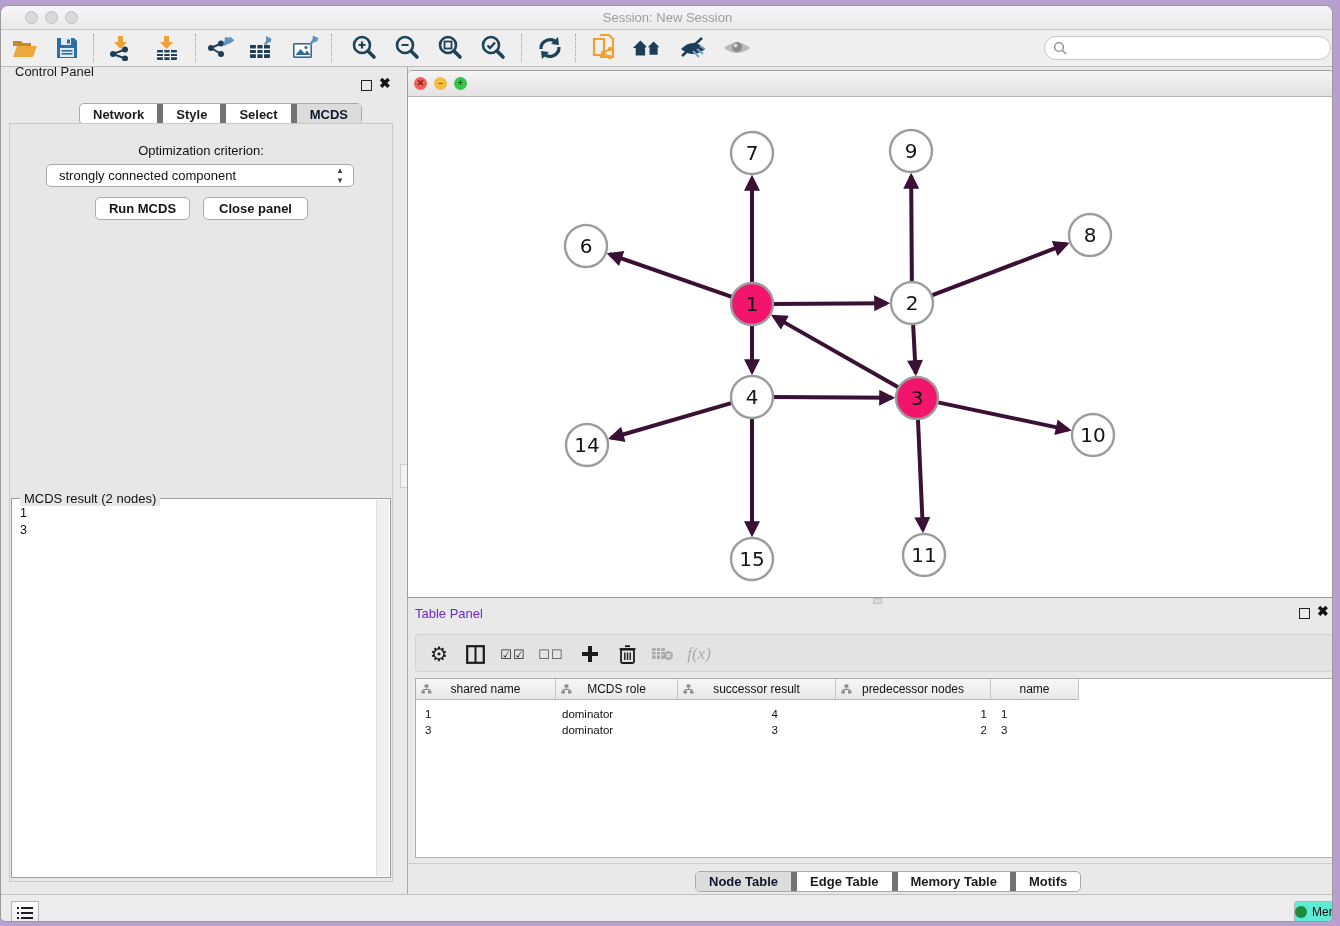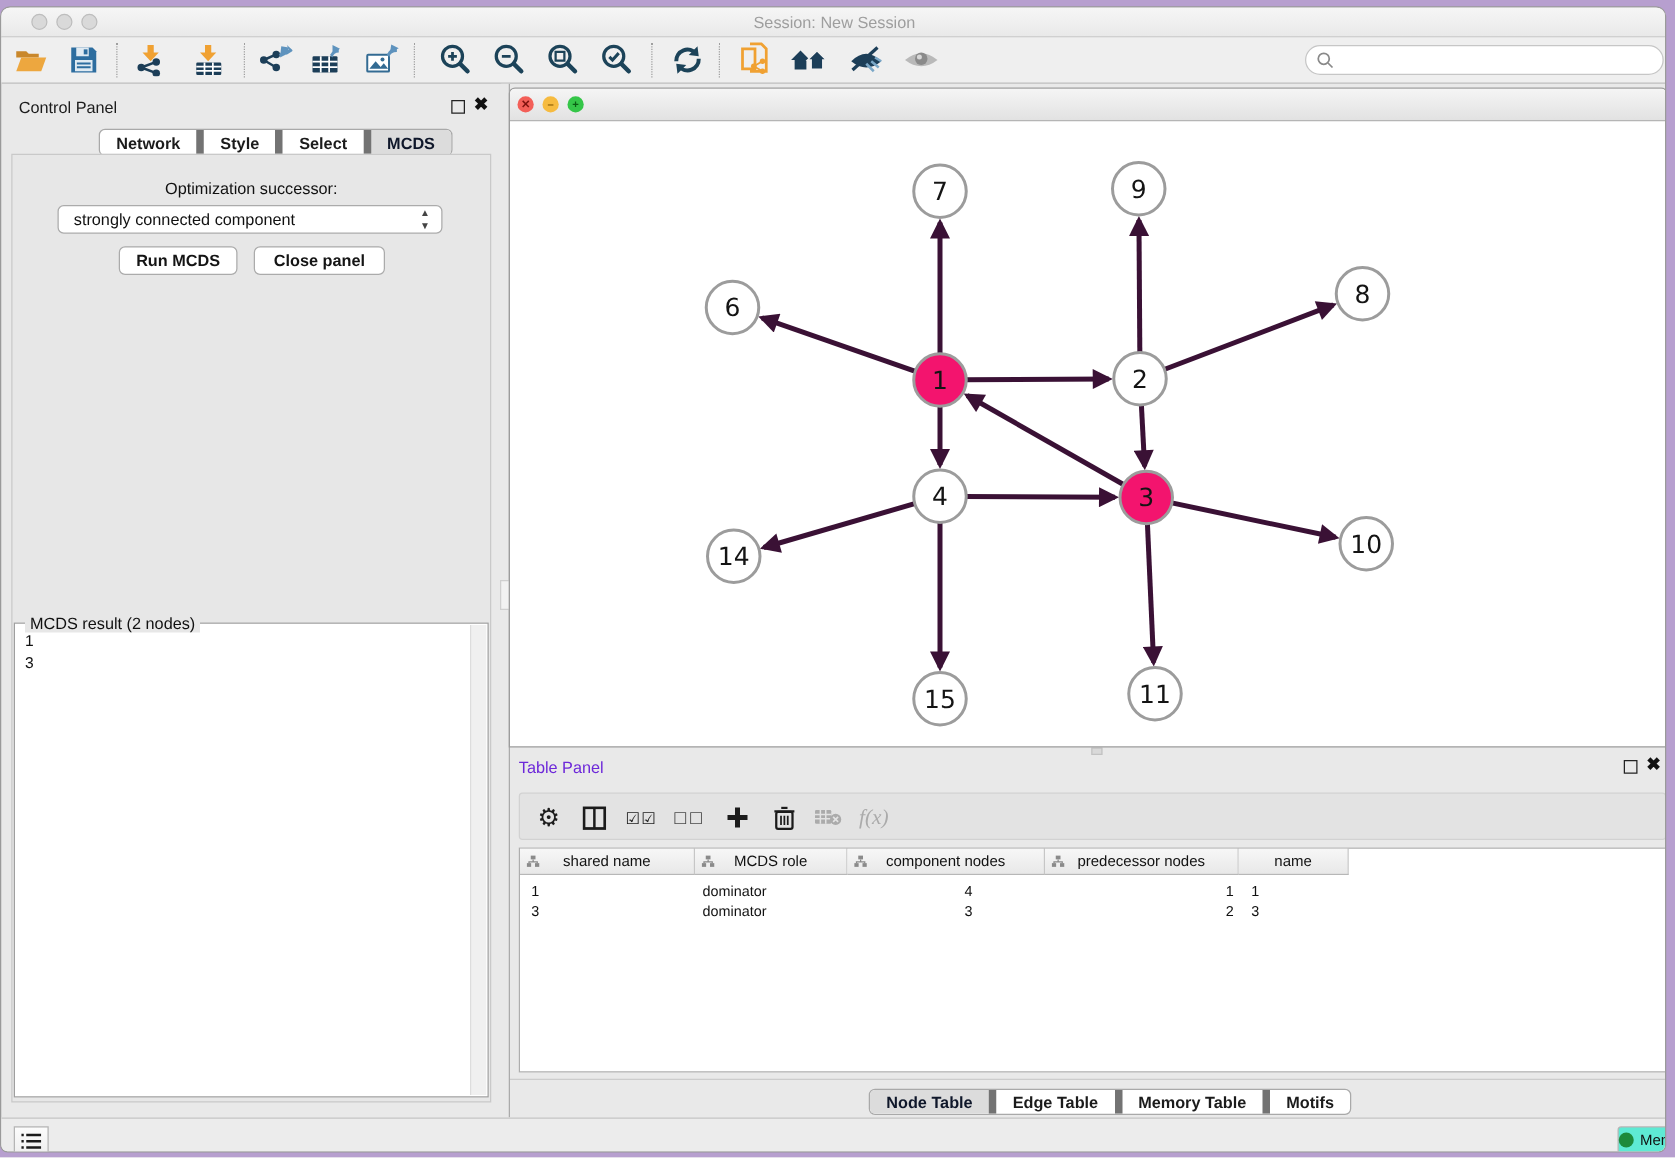--- a/index.html
+++ b/index.html
@@ -24,21 +24,21 @@
          align-items:center; justify-content:center; cursor:default; }
   .tsep { position:absolute; top:4px; height:28px; width:0;
           border-left:1px dotted #9f9f9f; }
   .searchbox { position:absolute; left:1043px; top:6px; width:287px; height:24px;
                background:#fff; border:1px solid #c6c6c6; border-radius:12px; }
   .searchbox svg { position:absolute; left:8px; top:4px; }
   .searchbox input { position:absolute; left:28px; top:2px; width:250px; height:18px;
                      border:none; outline:none; font-size:12px; background:transparent; }
 
   
-  .cp-title { position:absolute; left:14px; top:72px; font-size:13px; color:#1c1c1c; }
+  .cp-title { position:absolute; left:14px; top:58px; font-size:13px; color:#1c1c1c; }
   .panel-sq { width:11px; height:11px; border:1.5px solid #222; display:inline-block; background:transparent; }
   .panel-x  { font-size:14px; font-weight:bold; color:#111; line-height:11px; }
   .cp-box { position:absolute; left:8px; top:117px; width:384px; height:759px;
             background:#e7e7e7; border:1px solid #c9c9c9; }
 
   .seg { position:absolute; display:flex; background:#fff; border:1px solid #a9a9a9;
          border-radius:5px; overflow:hidden; height:22px;text-align:right; }
   .seg .tab { display:flex; align-items:center; padding:0 13px; font-size:13px;
               font-weight:bold; color:#1b1b1b; border-left:6px solid #737373; }
   .seg .tab:first-child { border-left:none; }
@@ -286,21 +286,21 @@
   <span style="position:absolute;left:378px;top:72px" class="panel-x">✖</span>
 
   <div class="seg" style="left:78px;top:97px">
     <span class="tab">Network</span>
     <span class="tab">Style</span>
     <span class="tab">Select</span>
     <span class="tab sel">MCDS</span>
   </div>
 
   <div class="cp-box"></div>
-  <div class="opt-label">Optimization successor:</div>
+  <div class="opt-label">Optimization criterion:</div>
   <div class="dropdown">
     <span>strongly connected component</span>
     <span class="dd-chevrons">▲<br>▼</span>
   </div>
   <button class="mac-btn" style="left:94px;top:191px;width:95px">Run MCDS</button>
   <button class="mac-btn" style="left:202px;top:191px;width:105px">Close panel</button>
 
   <div class="result-fs">
     <span class="result-legend">MCDS result (2 nodes)</span>
     <div class="result-text">1
@@ -451,21 +451,21 @@
             </svg>
         <span>MCDS role</span>
       </div>
       <div class="th" style="width:158px">
         <svg class="sorticon" width="11" height="10" viewBox="0 0 11 10">
               <rect x="3.6" y="0.5" width="3.8" height="3" fill="#8a8a8a"></rect>
               <rect x="0.5" y="6.5" width="3.4" height="3" fill="#8a8a8a"></rect>
               <rect x="7" y="6.5" width="3.4" height="3" fill="#8a8a8a"></rect>
               <path d="M5.5 3.5 v2 M2.2 6.5 v-1 h6.6 v1" stroke="#8a8a8a" fill="none"></path>
             </svg>
-        <span>component nodes</span>
+        <span>successor result</span>
       </div>
       <div class="th" style="width:155px">
         <svg class="sorticon" width="11" height="10" viewBox="0 0 11 10">
               <rect x="3.6" y="0.5" width="3.8" height="3" fill="#8a8a8a"></rect>
               <rect x="0.5" y="6.5" width="3.4" height="3" fill="#8a8a8a"></rect>
               <rect x="7" y="6.5" width="3.4" height="3" fill="#8a8a8a"></rect>
               <path d="M5.5 3.5 v2 M2.2 6.5 v-1 h6.6 v1" stroke="#8a8a8a" fill="none"></path>
             </svg>
         <span>predecessor nodes</span>
       </div>

